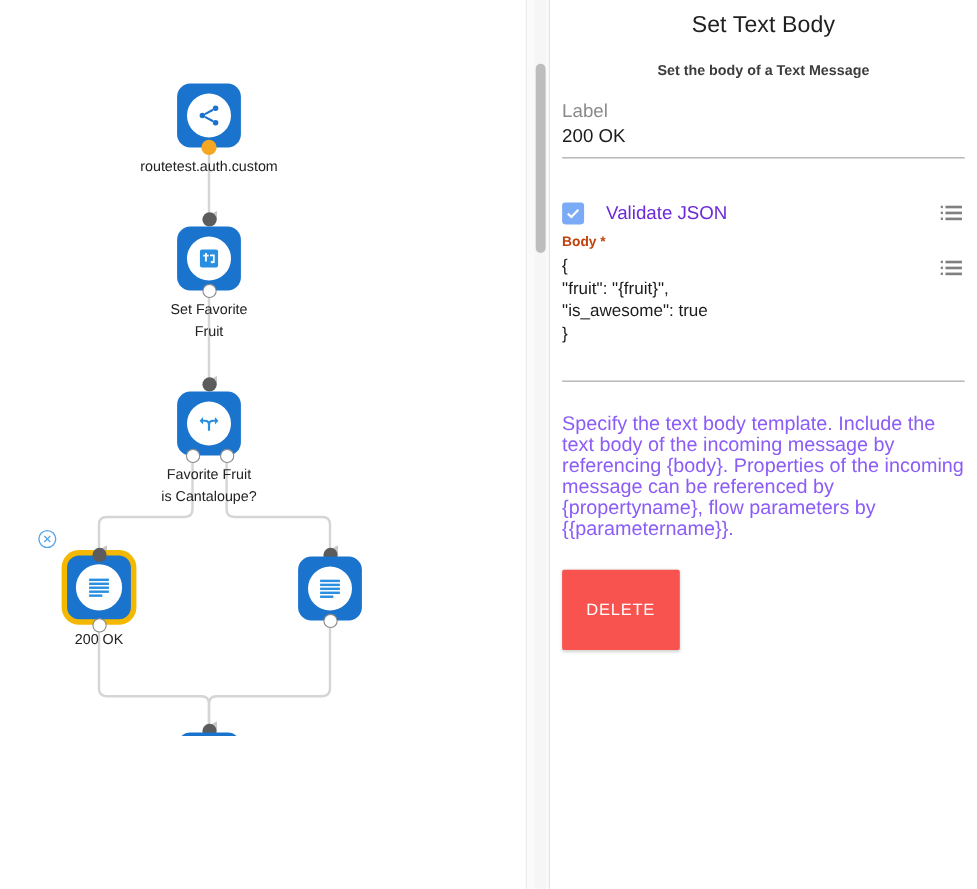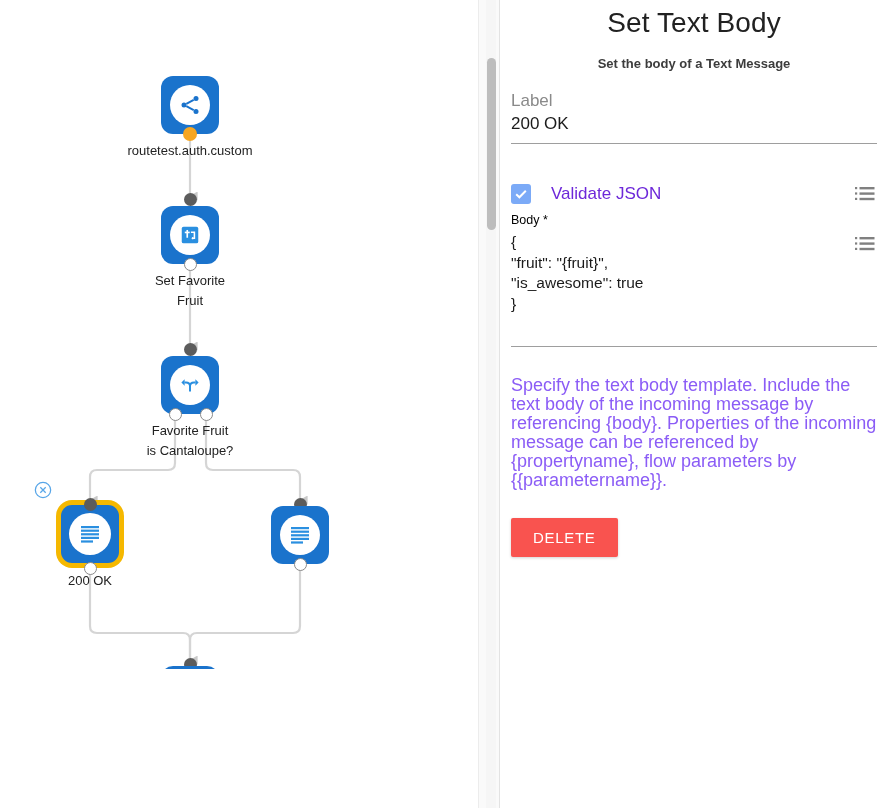--- a/index.html
+++ b/index.html
@@ -134,21 +134,21 @@
     width: 388px;
     height: 808px;
     background: #ffffff;
     box-sizing: border-box;
     padding: 0 11px;
     overflow: hidden;
   }
   #panel-title {
     margin: 4px 0 0 0;
     text-align: center;
-    font-size: 28px;
+    font-size: 21px;
     font-weight: 400;
     line-height: 38px;
     color: #212121;
     letter-spacing: 0.1px;
   }
   #panel-subtitle {
     text-align: center;
     font-size: 13px;
     color: #3c3c3c;
     margin-top: 14px;
@@ -207,23 +207,24 @@
     margin-left: 20px;
   }
   .hint {
     font-size: 13.5px;
     color: #6e6e6e;
     margin-top: 12px;
     line-height: 18px;
   }
   .sublabel {
     font-size: 12.5px;
-    color: #000000;
+    color: #c2410c;
     margin-top: 8px;
     line-height: 16px;
+    font-weight: bold;
   }
   .code-value {
     font-size: 15.5px;
     color: #1b1b1b;
     line-height: 20.5px;
     margin-top: 4px;
     white-space: pre;
   }
   .body-underline {
     border-bottom: 1px solid #9e9e9e;
@@ -238,21 +239,21 @@
   #delete-button {
     margin-top: 28px;
     display: inline-block;
     background: #f9534f;
     color: #ffffff;
     border: none;
     border-radius: 2px;
     font-size: 15px;
     font-family: "Liberation Sans", sans-serif;
     letter-spacing: 0.7px;
-    padding: 11px 22px;
+    padding: 28px 22px;
     cursor: pointer;
     box-shadow: 0 1px 3px rgba(0,0,0,0.18);
   }
 </style>
 </head>
 <body>
 
 <div id="canvas">
 
   <svg id="flow-svg" width="478" height="808">

